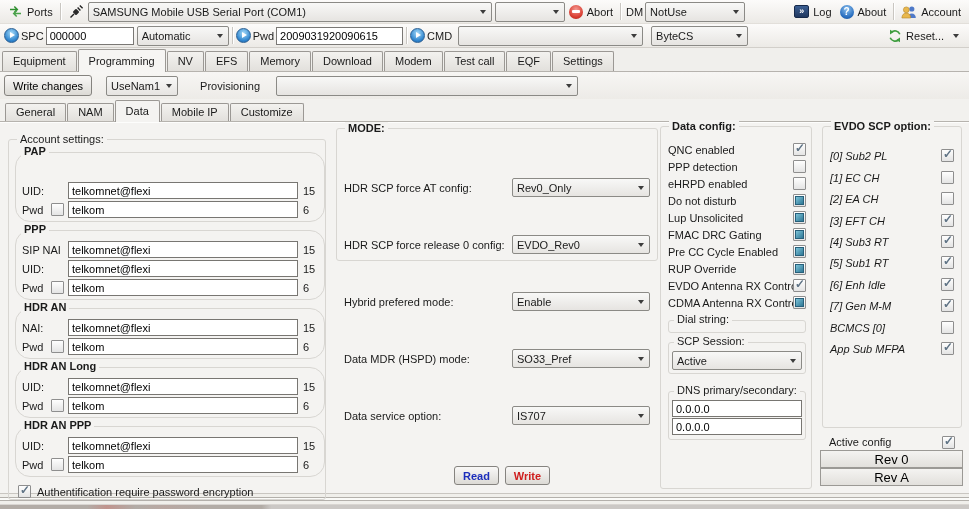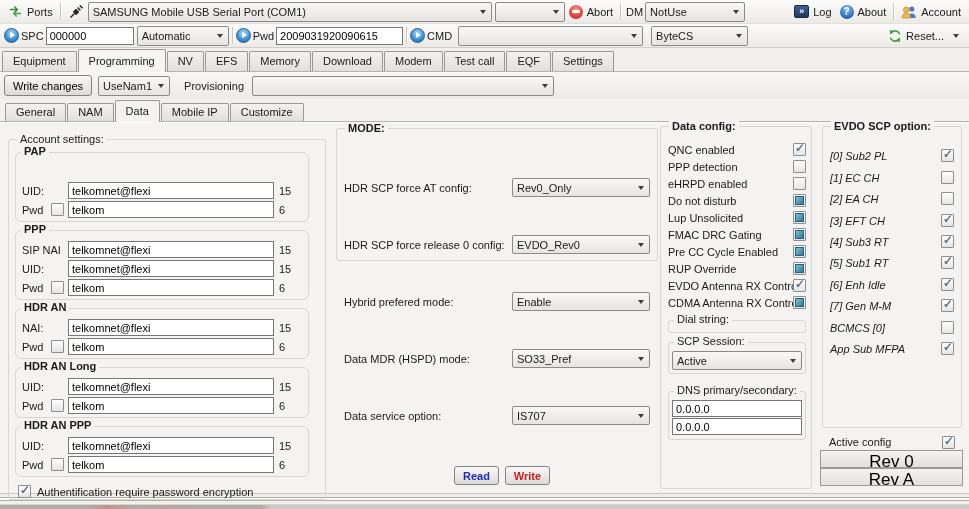--- a/index.html
+++ b/index.html
@@ -51,36 +51,36 @@
   .tabstrip{display:flex;align-items:flex-end;height:23px;padding-left:2px;
             background:#f0efec;border-bottom:1px solid #b6b3ae;position:relative;}
   .tab{box-sizing:border-box;height:20px;line-height:19px;padding:0 10px;margin-right:1px;
        border:1px solid #9b9894;border-bottom:none;border-radius:2px 2px 0 0;
        background:linear-gradient(#f3f2ef,#e2e0dc);white-space:nowrap;cursor:default;}
   .tab.active{height:23px;line-height:22px;background:#f6f5f3;margin-bottom:-1px;z-index:2;position:relative;}
   .tabstrip.sub{height:22px;padding-left:5px;background:#f2f1ee;}
   .tabstrip.sub .tab{height:18px;line-height:17px;}
   .tabstrip.sub .tab.active{height:22px;line-height:21px;background:#f4f3f1;}
 
-  .progbar{display:flex;align-items:center;gap:6px;height:27px;box-sizing:border-box;
+  .progbar{display:flex;align-items:center;gap:14px;height:27px;box-sizing:border-box;
            padding:0 4px;background:linear-gradient(#f7f6f4,#edebe7);}
   .btn{box-sizing:border-box;height:21px;border:1px solid #85837f;border-radius:3px;
        background:linear-gradient(#f9f8f7,#dcdad5);font-family:"Liberation Sans",sans-serif;
        font-size:11px;padding:0 8px;cursor:default;}
 
   
   .content{position:relative;height:370px;background:#f4f3f1;border-top:1px solid #fdfdfc;}
   .gbox{position:absolute;border:1px solid #d8d6d2;border-radius:3px;box-sizing:border-box;}
   .glegend{position:absolute;top:-7px;left:8px;background:#f4f3f1;padding:0 3px;white-space:nowrap;}
   .glegend.b{font-weight:bold;}
 
   
   .acct{left:8px;top:16px;width:318px;height:361px;padding-top:12px;}
-  .agroup{position:relative;border:1px solid #d8d6d2;border-radius:6px;margin:0 16px 8px 6px;
-          padding:9px 14px 2px 6px;}
+  .agroup{position:relative;border:1px solid #d8d6d2;border-radius:15px;margin:0 0 8px 6px;
+          padding:9px 6px 2px 6px;}
   .aglegend{position:absolute;top:-8px;left:5px;background:#f4f3f1;padding:0 3px;font-weight:bold;white-space:nowrap;}
   .agroup.pap{padding-top:28px;}
   .arow{display:flex;align-items:center;height:19px;}
   .albl{width:46px;flex-shrink:0;}
   .albl.short{width:29px;}
   .aval{flex:1;box-sizing:border-box;height:17px;border:1px solid #787672;background:#fff;
         font-family:"Liberation Sans",sans-serif;font-size:11px;padding:0 3px;margin-right:5px;min-width:0;}
   .acount{width:15px;flex-shrink:0;}
   .cb{width:13px;height:13px;box-sizing:border-box;border:1px solid #8e8e8e;border-radius:1px;
       background:linear-gradient(#fefefe,#e4e4e4);position:relative;display:inline-block;flex-shrink:0;}
@@ -112,21 +112,21 @@
   .sgroup .combo{width:100%;height:19px;}
   .sgroup.dns{margin-top:17px;}
 
   
   .evdo{left:822px;top:3px;width:140px;height:302px;padding:14px 7px 0 7px;}
   .erow{display:flex;align-items:flex-end;justify-content:space-between;height:21.4px;}
   .erow span:first-child{font-style:italic;white-space:nowrap;}
   .acfg{position:absolute;left:822px;top:310px;width:140px;box-sizing:border-box;padding:0 7px;
         display:flex;align-items:center;justify-content:space-between;height:18px;}
   .rev{position:absolute;left:820px;width:143px;height:18px;border:1px solid #9b9995;border-radius:0;
-       background:linear-gradient(#f4f3f1,#e2e0dc);font-family:"Liberation Sans",sans-serif;font-size:17px;}
+       background:linear-gradient(#f4f3f1,#e2e0dc);font-family:"Liberation Sans",sans-serif;font-size:13px;}
   .rev0{top:327px;}
   .reva{top:345px;}
 
   
   .statuszone{height:10px;background:linear-gradient(#f0efeb 0,#f0efeb 3px,#b3b0ab 3px,#b3b0ab 4px,
               #fafaf8 4px,#fafaf8 6px,#b3b0ab 6px,#b3b0ab 7px,#f0efeb 7px);border-top:1px solid #c9c6c1;}
   .taskstrip{height:8px;border-top:1px solid #d8d5d1;
        background:linear-gradient(90deg,#b2aca6 0,#b2aca6 9%,#c0948d 11%,#b2aca6 14%,#b9a8a2 17%,
                   #b2aca6 21%,#b2aca6 27%,#cbc8c5 28%,#cbc8c5 100%);}
   svg{flex-shrink:0;display:block;}

